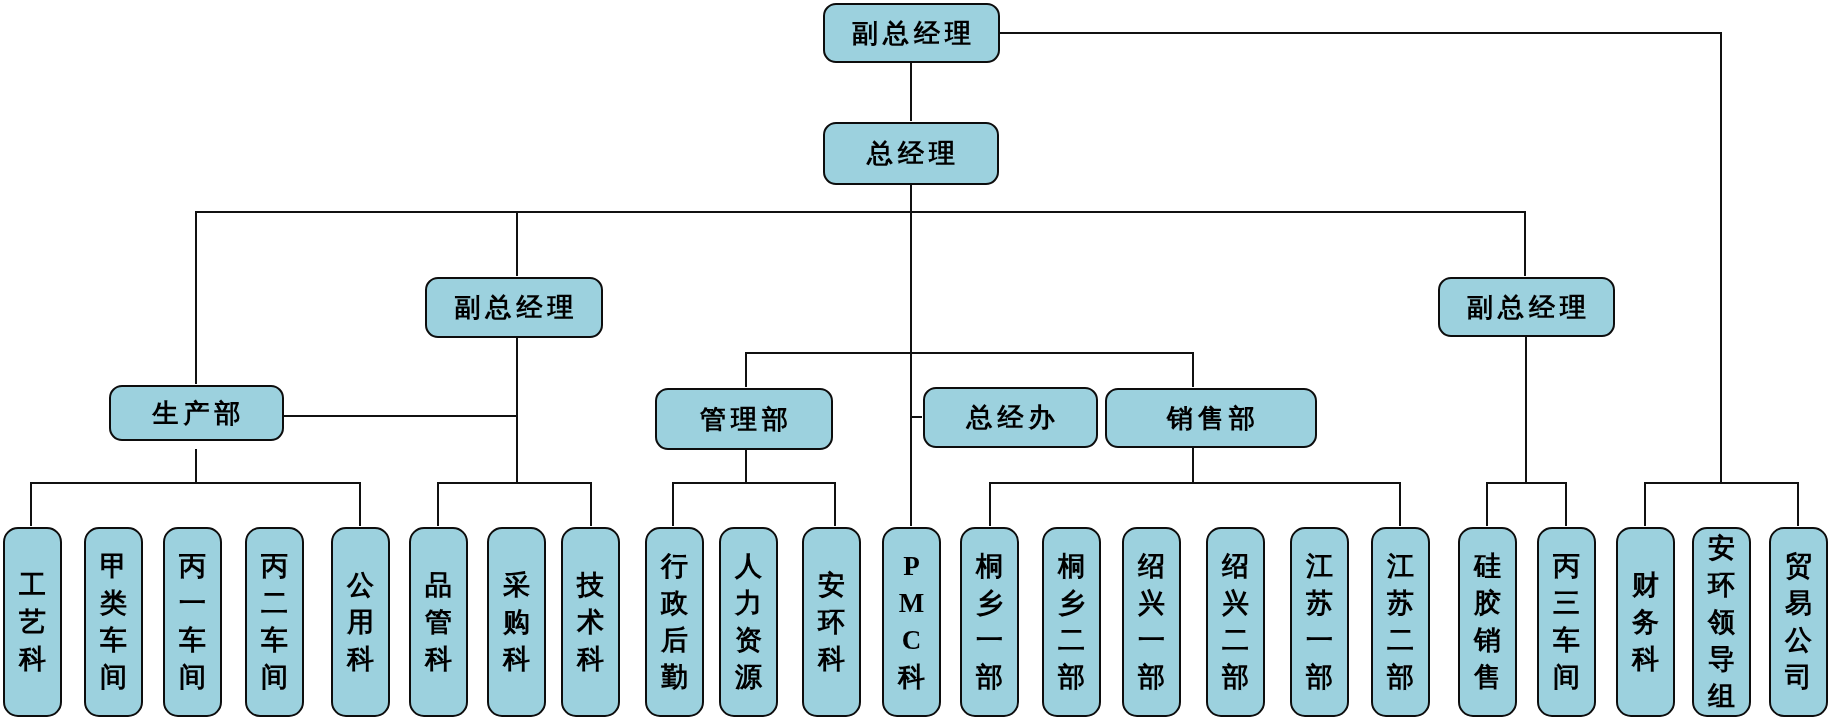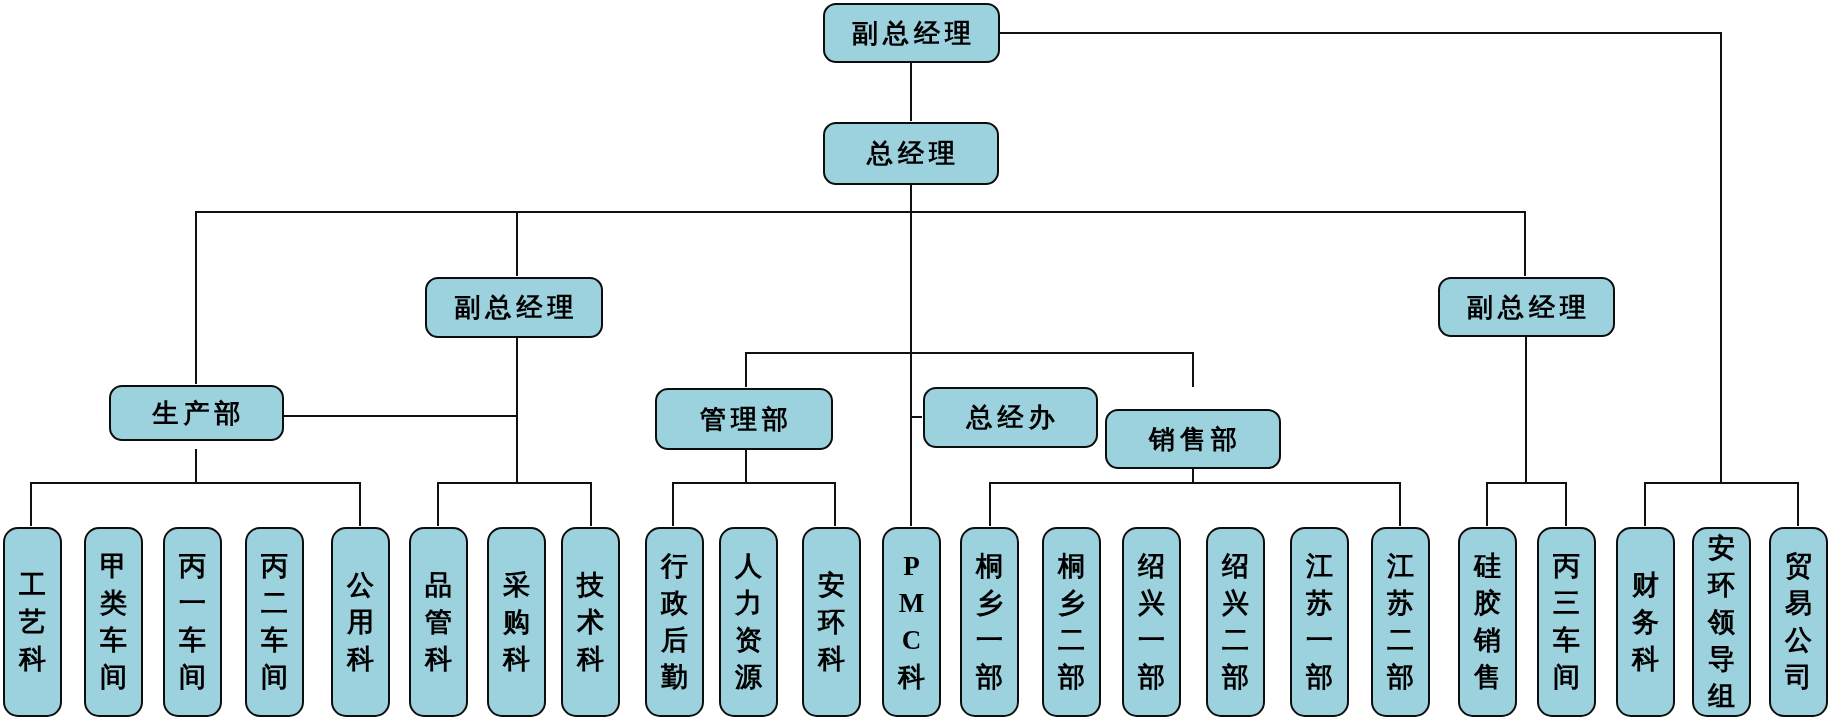--- a/index.html
+++ b/index.html
@@ -108,21 +108,21 @@
       </div>
       <div class="node horizontal" style="left: 109px; top: 385px; width: 175px; height: 56px; background: rgb(156, 209, 222); border-color: rgb(13, 13, 13);">
         <span class="label">生产部</span>
       </div>
       <div class="node horizontal" style="left: 655px; top: 388px; width: 178px; height: 62px; background: rgb(156, 209, 222); border-color: rgb(13, 13, 13);">
         <span class="label">管理部</span>
       </div>
       <div class="node horizontal" style="left: 923px; top: 387px; width: 175px; height: 61px; background: rgb(156, 209, 222); border-color: rgb(13, 13, 13);">
         <span class="label">总经办</span>
       </div>
-      <div class="node horizontal" style="left: 1105px; top: 388px; width: 176px; height: 60px; background: rgb(156, 209, 222); border-color: rgb(13, 13, 13); margin-top: 21px;">
+      <div class="node horizontal" style="left: 1105px; top: 388px; width: 212px; height: 60px; background: rgb(156, 209, 222); border-color: rgb(13, 13, 13);">
         <span class="label">销售部</span>
       </div>
       <div class="node vertical" style="left: 3px; top: 527px; width: 59px; height: 190px; background: rgb(156, 209, 222); border-color: rgb(13, 13, 13);">
         <span class="label">工
 艺
 科</span>
       </div>
       <div class="node vertical" style="left: 84px; top: 527px; width: 59px; height: 190px; background: rgb(156, 209, 222); border-color: rgb(13, 13, 13);">
         <span class="label">甲
 类

